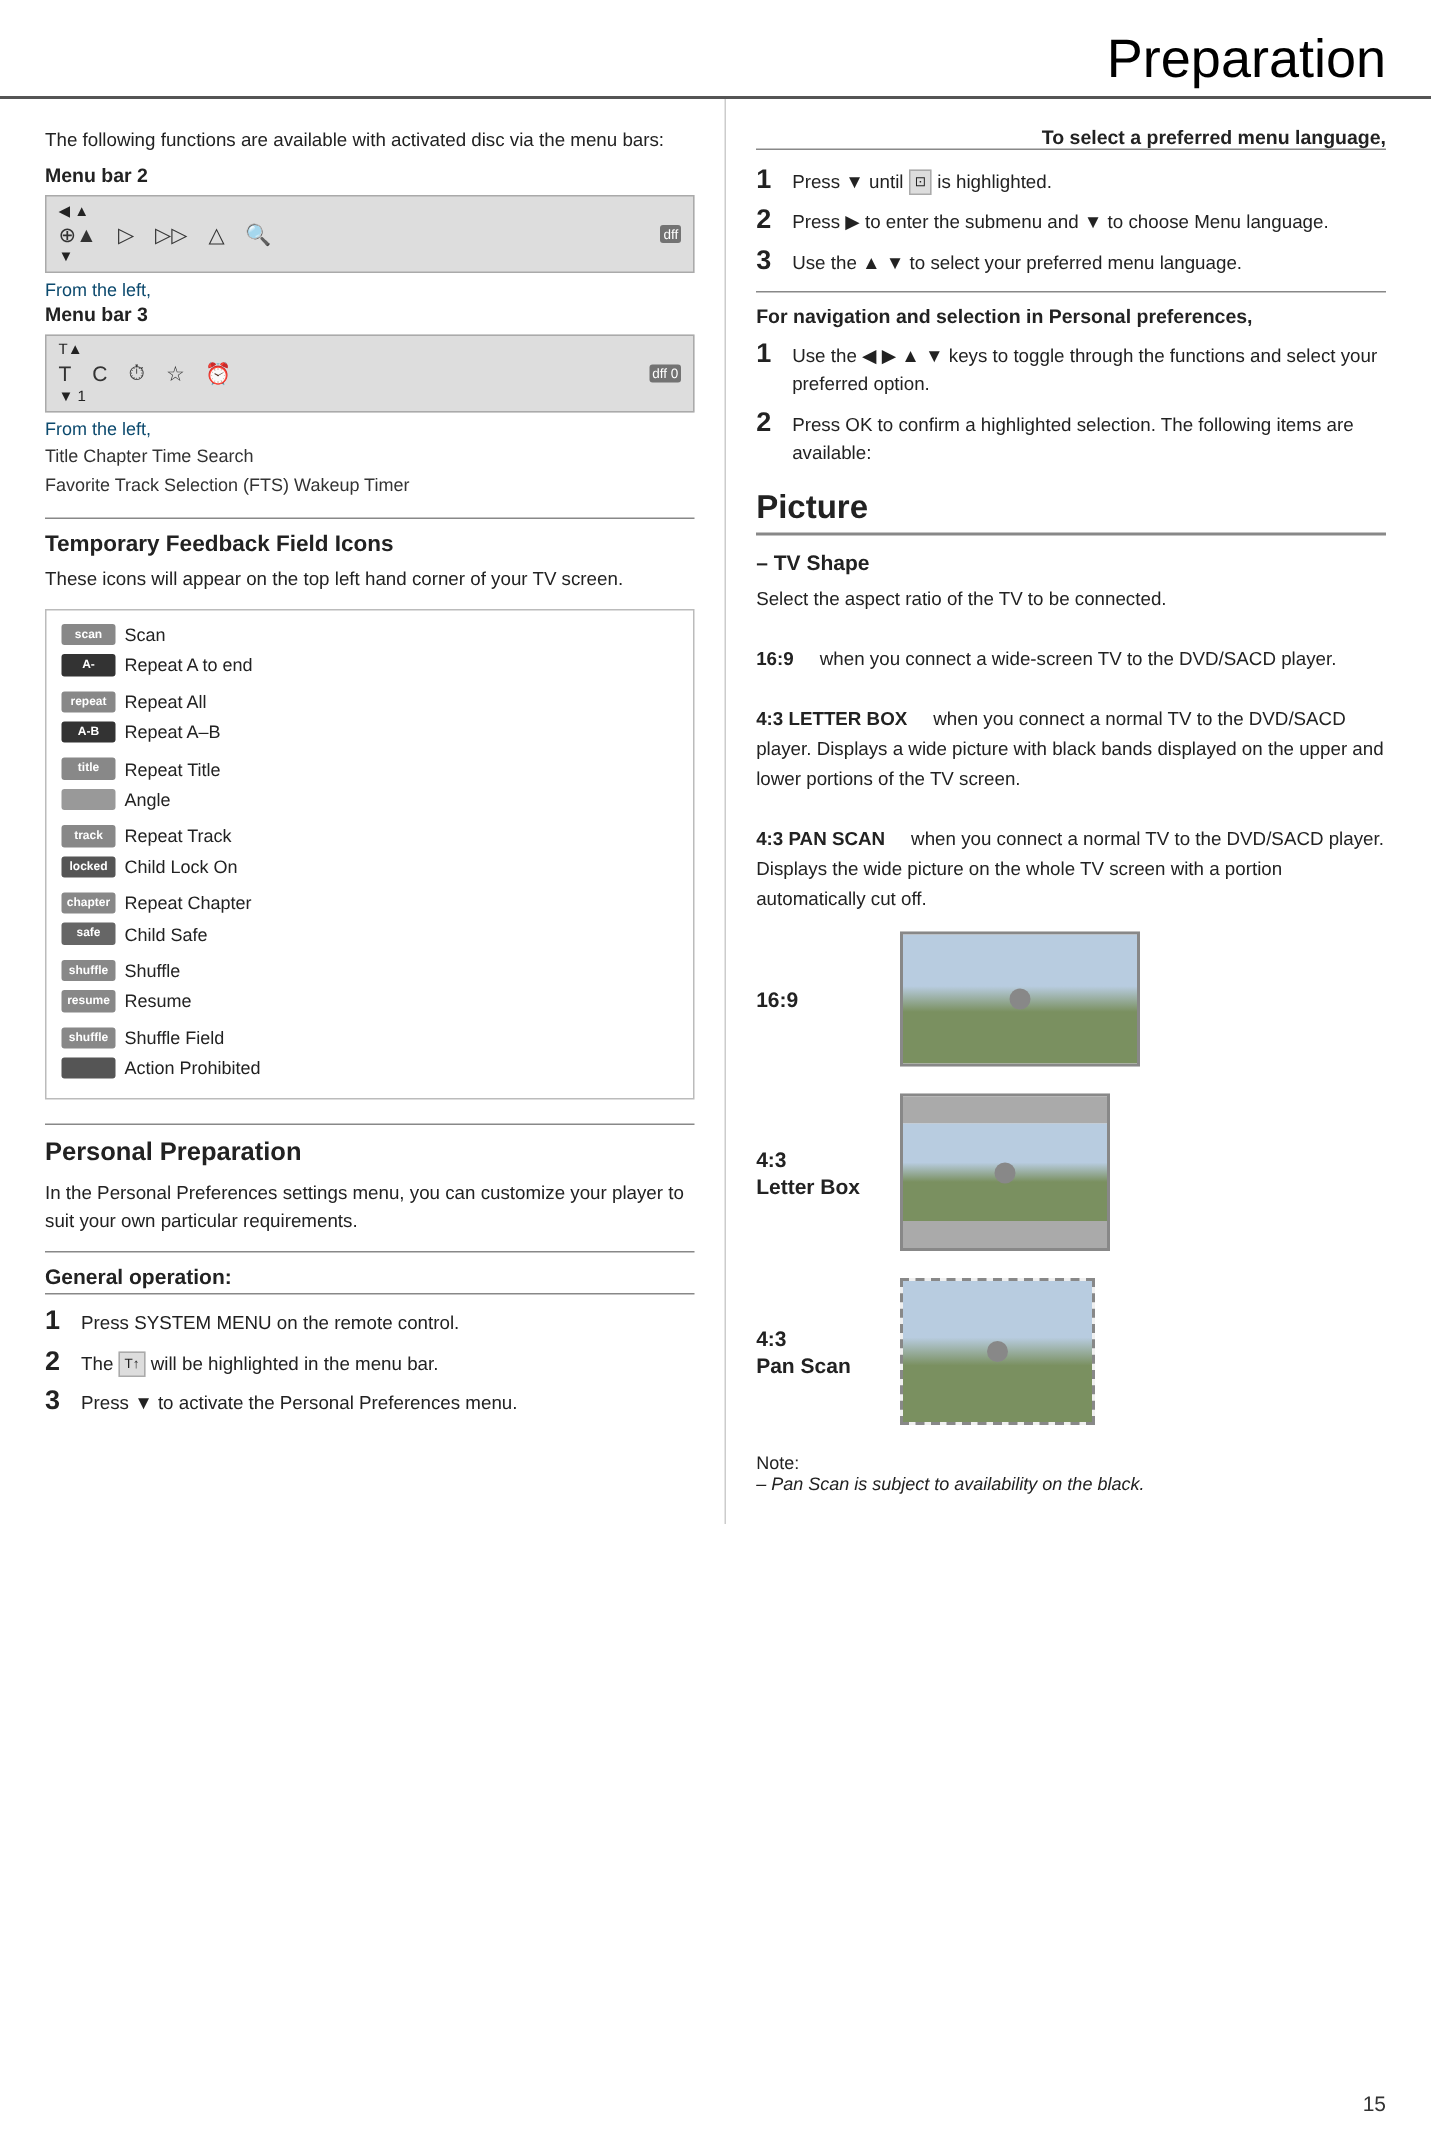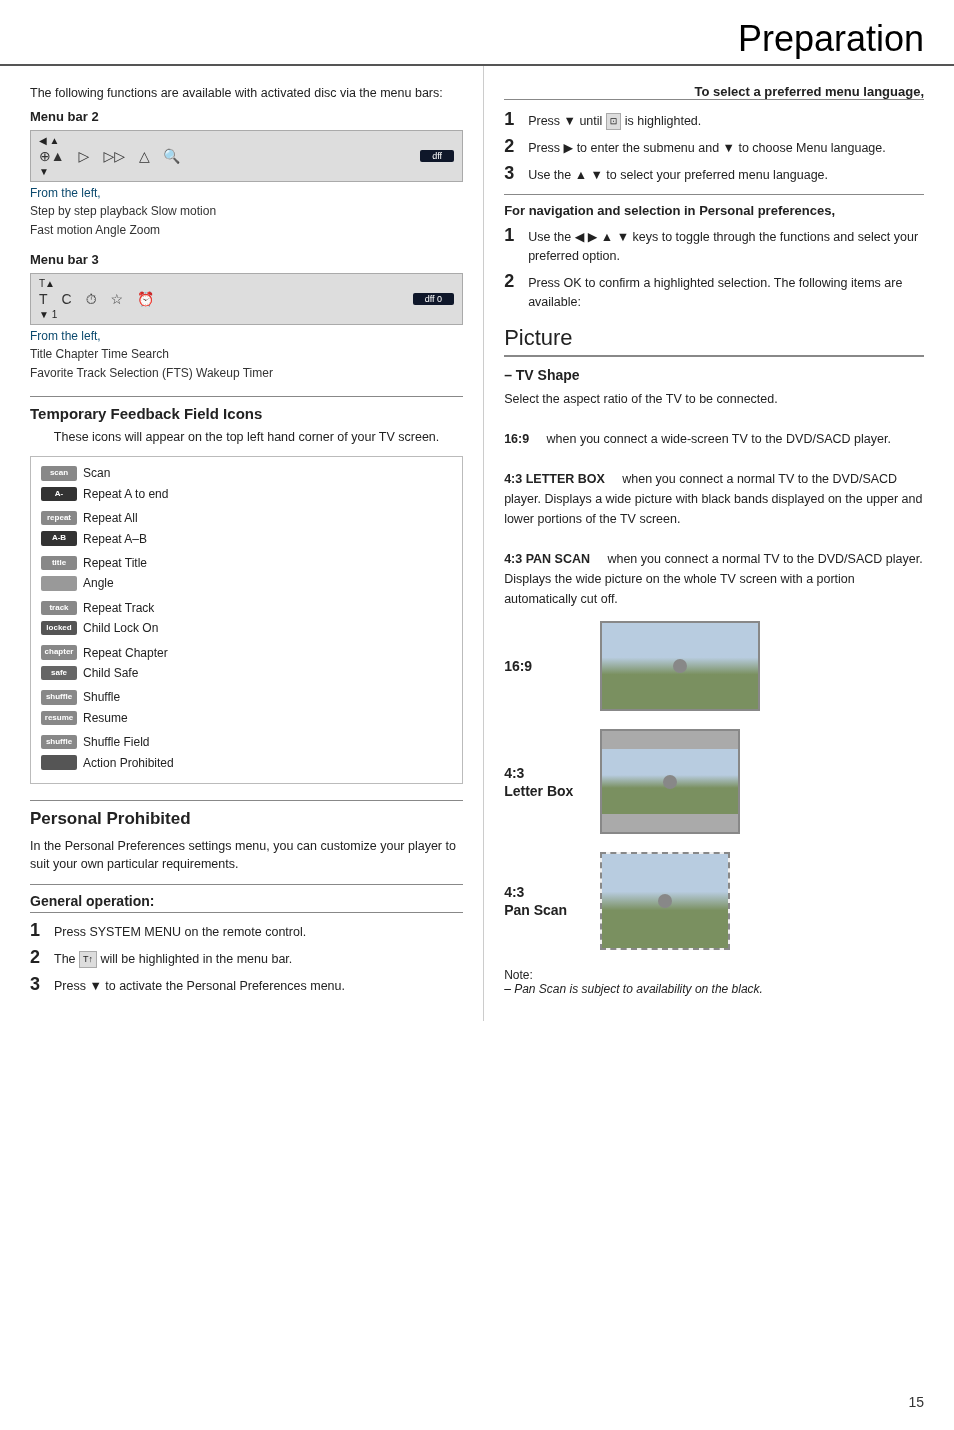--- a/index.html
+++ b/index.html
@@ -81,24 +81,24 @@
       left: 8px;
       font-size: 10px;
     }
     .menu-bar-bottom-arrow {
       position: absolute;
       bottom: 4px;
       left: 8px;
       font-size: 10px;
     }
     .dff-badge {
-      background: #0f172a;
+      background: #737373;
       color: #fff;
       font-size: 9px;
-      padding: 1px 12px;
+      padding: 1px 2px;
       border-radius: 2px;
     }
 
     .menu-caption {
       font-size: 12px;
       margin-bottom: 2px;
       color: #0c4a6e;
     }
     .menu-caption-items {
       font-size: 12px;
@@ -117,21 +117,20 @@
     
     .feedback-title {
       font-size: 15px;
       font-weight: bold;
       margin-bottom: 6px;
     }
     .feedback-desc {
       font-size: 12.5px;
       line-height: 1.5;
       margin-bottom: 10px;
-      text-align: center;
     }
 
     
     .icon-grid {
       border: 1px solid #bbb;
       padding: 6px;
       margin-bottom: 16px;
     }
     .icon-row {
       display: flex;
@@ -225,21 +224,21 @@
       font-weight: bold;
       line-height: 1.1;
       min-width: 16px;
     }
     .right-step-text {
       padding-top: 2px;
     }
 
     .picture-title {
       font-size: 22px;
-      font-weight: normal;
+      font-weight: bold;
       border-bottom: 2px solid #888;
       padding-bottom: 4px;
       margin: 14px 0 10px 0;
     }
     .tv-shape-title {
       font-size: 14px;
       font-weight: bold;
       margin-bottom: 6px;
     }
     .tv-shape-desc {
@@ -374,24 +373,20 @@
         <span class="bar-icon">⊕▲</span>
         <span class="bar-icon">▷</span>
         <span class="bar-icon">▷▷</span>
         <span class="bar-icon">△</span>
         <span class="bar-icon">🔍</span>
       </div>
       <span class="dff-badge">dff</span>
       <span class="menu-bar-bottom-arrow">▼</span>
     </div>
     <p class="menu-caption">From the left,</p>
-    <div class="menu-caption-items">
-      <span>Step by step playback    Slow motion</span><br>
-      <span>Fast motion     Angle     Zoom</span>
-    </div>
 
     <div class="section-label">Menu bar 3</div>
 
     <div class="menu-bar-container">
       <span class="menu-bar-top-arrow">T▲</span>
       <div class="bar-icons">
         <span class="bar-icon">T</span>
         <span class="bar-icon">C</span>
         <span class="bar-icon">⏱</span>
         <span class="bar-icon">☆</span>
@@ -486,21 +481,21 @@
         </div>
         <div class="icon-cell">
           <span class="icon-badge dark" style="background:#555;width:36px;">&nbsp;</span>
           <span class="icon-label">Action Prohibited</span>
         </div>
       </div>
     </div>
 
     <hr class="section-divider">
 
-    <div class="personal-pref-title">Personal Prohibited</div>
+    <div class="personal-pref-title">Personal Preparation</div>
     <p class="personal-pref-desc">In the Personal Preferences settings menu, you can customize your player to suit your own particular requirements.</p>
 
     <hr class="section-divider">
 
     <div class="general-op-title">General operation:</div>
 
     <div class="numbered-step">
       <span class="step-num">1</span>
       <span class="step-text">Press SYSTEM MENU on the remote control.</span>
     </div>

